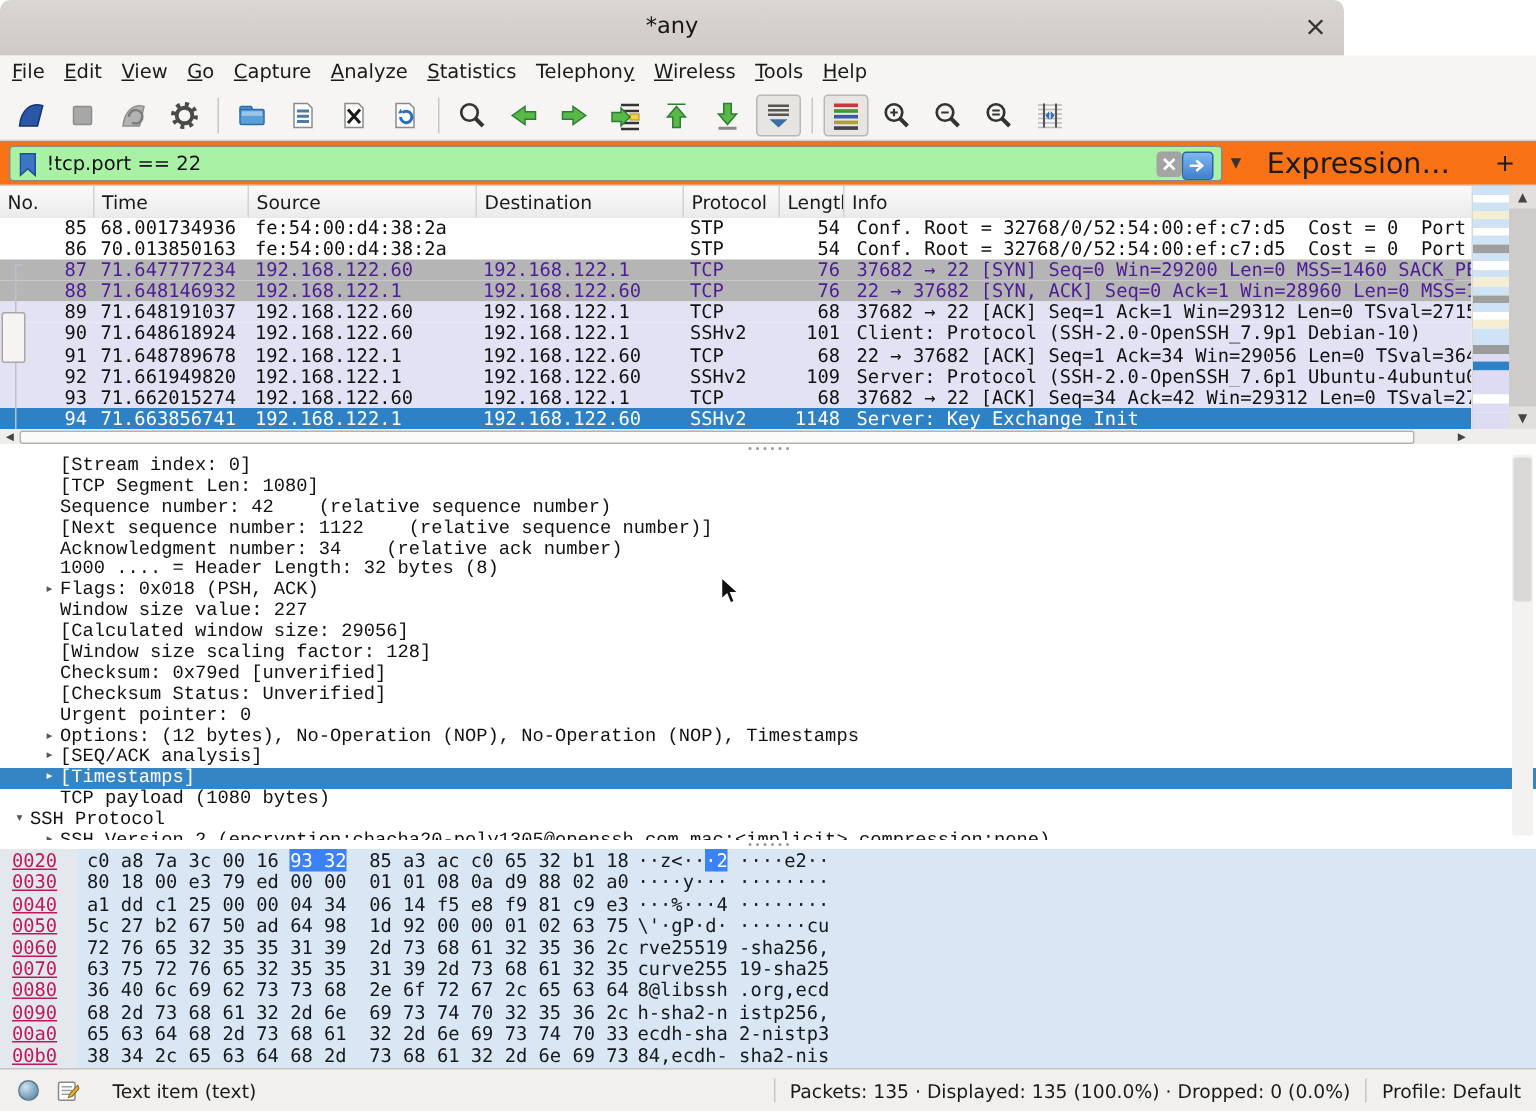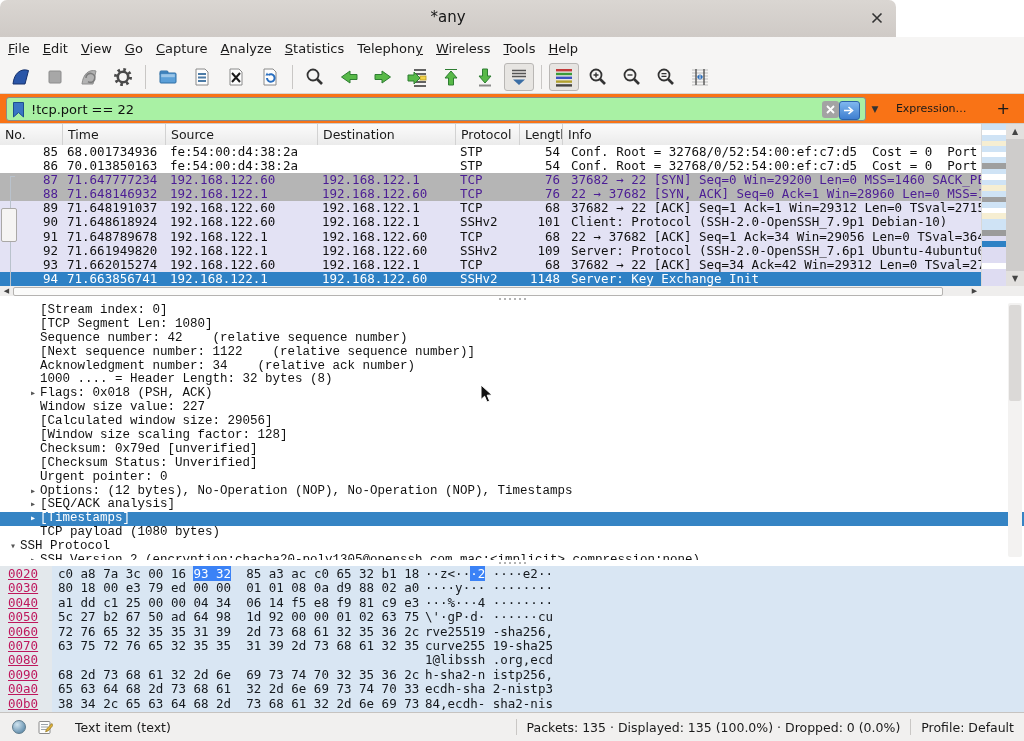--- a/index.html
+++ b/index.html
@@ -31,21 +31,21 @@
     display:flex;align-items:center;box-sizing:border-box;padding:0 6px;}
   #filter-box{position:relative;width:872px;height:24px;background:#a9f1a4;border:1px solid #8a8a8a;border-radius:3px;
     display:flex;align-items:center;box-sizing:border-box;}
   #filter-input{position:absolute;left:22px;top:0;width:700px;height:22px;border:none;background:transparent;outline:none;
     font-family:"DejaVu Sans","Liberation Sans",sans-serif;font-size:13px;color:#111;}
   #filter-clear{position:absolute;right:26px;top:3px;width:17px;height:17px;background:#a3a3a3;border-radius:3px;
     display:flex;align-items:center;justify-content:center;}
   #filter-apply{position:absolute;right:5px;top:3px;width:19px;height:17px;background:linear-gradient(#7fb7ef,#3f7fd0);border:1px solid #2d62a8;border-radius:3px;
     display:flex;align-items:center;justify-content:center;color:#fff;font-size:12px;line-height:1;}
   #filter-caret{width:14px;height:24px;display:flex;align-items:center;justify-content:center;color:#333;font-size:9px;margin-left:2px;}
-  #expression-label{font-size:11px;margin-left:14px;}
+  #expression-label{font-size:19px;margin-left:14px;}
   #filter-add{font-size:16px;margin-left:22px;padding:0 8px;}
 
   
   #packetlist{left:0;top:124px;width:1024px;height:172px;background:#ffffff;}
   #pl-header{position:absolute;left:0;top:0;width:981px;height:21px;background:linear-gradient(#fbfbfb,#ebebeb);
     border-bottom:1px solid #c9c9c9;display:flex;font-size:12.5px;}
   .hcell{border-right:1px solid #d2d2d2;box-sizing:border-box;padding:3px 0 0 5px;overflow:hidden;white-space:nowrap;}
   #pl-rows{position:absolute;left:0;top:21px;width:981px;height:141px;overflow:hidden;
     font-family:"DejaVu Sans Mono","Liberation Mono",monospace;font-size:12.5px;}
   .prow{display:flex;height:14.1px;line-height:14.1px;white-space:pre;}
@@ -408,21 +408,21 @@
 
 <div class="abs" id="hexpane">
   <div id="hex-offcol"></div>
   <div id="hex-rows" style="position:absolute;left:0;top:1px;width:1024px;">
       <div class="hexrow"><span class="off">0020</span><span class="hx">c0 a8 7a 3c 00 16 <span class="hl">93 32</span>  85 a3 ac c0 65 32 b1 18</span><span class="as">··z&lt;··<span class="hl">·2</span> ····e2··</span></div>
       <div class="hexrow"><span class="off">0030</span><span class="hx">80 18 00 e3 79 ed 00 00  01 01 08 0a d9 88 02 a0</span><span class="as">····y··· ········</span></div>
       <div class="hexrow"><span class="off">0040</span><span class="hx">a1 dd c1 25 00 00 04 34  06 14 f5 e8 f9 81 c9 e3</span><span class="as">···%···4 ········</span></div>
       <div class="hexrow"><span class="off">0050</span><span class="hx">5c 27 b2 67 50 ad 64 98  1d 92 00 00 01 02 63 75</span><span class="as">\'·gP·d· ······cu</span></div>
       <div class="hexrow"><span class="off">0060</span><span class="hx">72 76 65 32 35 35 31 39  2d 73 68 61 32 35 36 2c</span><span class="as">rve25519 -sha256,</span></div>
       <div class="hexrow"><span class="off">0070</span><span class="hx">63 75 72 76 65 32 35 35  31 39 2d 73 68 61 32 35</span><span class="as">curve255 19-sha25</span></div>
-      <div class="hexrow"><span class="off">0080</span><span class="as">1@libssh .org,ecd</span></div>
+      <div class="hexrow"><span class="off">0080</span><span class="hx">36 40 6c 69 62 73 73 68  2e 6f 72 67 2c 65 63 64</span><span class="as">8@libssh .org,ecd</span></div>
       <div class="hexrow"><span class="off">0090</span><span class="hx">68 2d 73 68 61 32 2d 6e  69 73 74 70 32 35 36 2c</span><span class="as">h-sha2-n istp256,</span></div>
       <div class="hexrow"><span class="off">00a0</span><span class="hx">65 63 64 68 2d 73 68 61  32 2d 6e 69 73 74 70 33</span><span class="as">ecdh-sha 2-nistp3</span></div>
       <div class="hexrow"><span class="off">00b0</span><span class="hx">38 34 2c 65 63 64 68 2d  73 68 61 32 2d 6e 69 73</span><span class="as">84,ecdh- sha2-nis</span></div>
     </div>
 </div>
 
 <div class="abs" id="statusbar">
   <div id="expert-dot"></div>
   <svg id="comment-icon" width="15" height="15" viewBox="0 0 15 15">
     <rect x="1" y="1.5" width="11" height="12" rx="1" fill="#fdfdfd" stroke="#8a8a8a"></rect>

